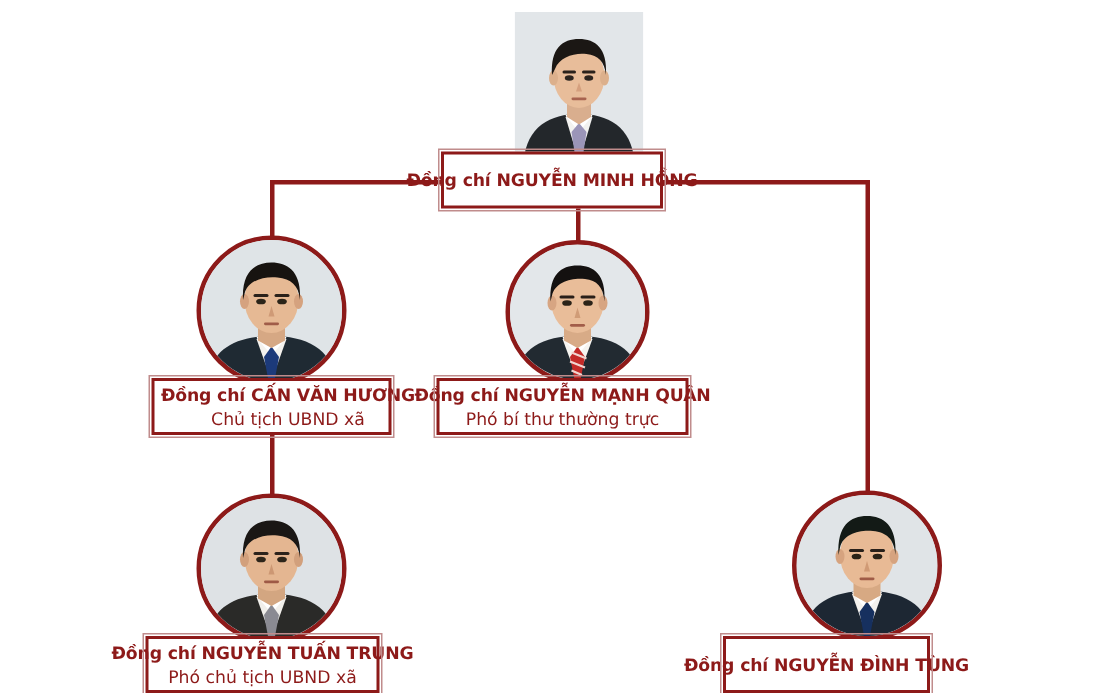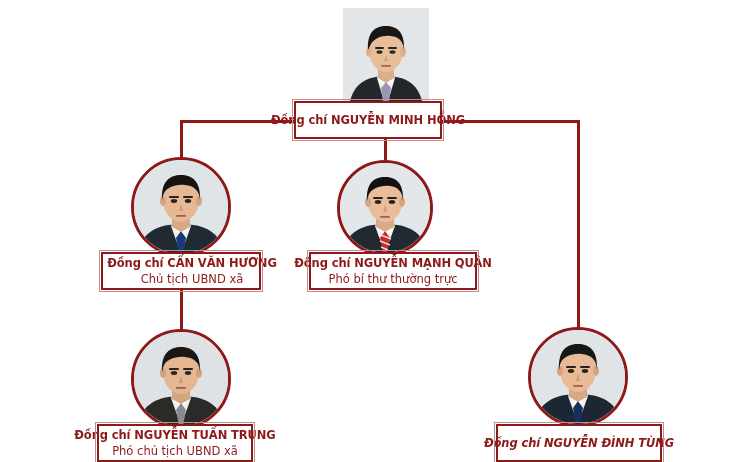--- a/index.html
+++ b/index.html
@@ -169,21 +169,21 @@
       <path d="M27 38 C26 20 34 14 45 14 C56 14 64 20 63 38 C62 28 58 24 50 23 C41 22 30 25 28 34 Z" fill="#141110"></path>
       <rect x="33" y="34" width="10" height="2" rx="1" fill="#291f19"></rect>
       <rect x="47" y="34" width="10" height="2" rx="1" fill="#291f19"></rect>
       <ellipse cx="38" cy="39" rx="3.2" ry="1.9" fill="#2b2318"></ellipse>
       <ellipse cx="52" cy="39" rx="3.2" ry="1.9" fill="#2b2318"></ellipse>
       <path d="M45 42 L43 49 L47 49 Z" fill="#d09c77"></path>
       <rect x="40" y="53" width="10" height="1.8" rx="0.9" fill="#a25d49"></rect>
     </svg>
   </div>
 
-  <div class="label-box" style="left:309px; top:252px; width:168px; height:38px;">
+  <div class="label-box" style="left:291px; top:252px; width:168px; height:38px;">
     <div class="ln1">Đồng chí  NGUYỄN MẠNH QUÂN</div>
     <div class="ln2">Phó bí thư thường trực</div>
   </div>
 
   <div class="photo-circle" style="left:131px; top:329px; width:100px; height:100px;">
     <svg width="94" height="94" viewBox="0 0 94 94" xmlns="http://www.w3.org/2000/svg">
       <rect width="94" height="94" fill="#dee2e5"></rect>
       <path d="M4 94 C7 72 24 64 47 64 C70 64 87 72 90 94 Z" fill="#2a2a28"></path>
       <path d="M37 66 L47 94 L57 66 L47 62 Z" fill="#f1efeb"></path>
       <path d="M37 65 L47 77 L57 65 L52 62 L47 69 L42 62 Z" fill="#ffffff"></path>
@@ -221,17 +221,17 @@
       <path d="M28 40 C27 20 36 14 47 14 C58 14 67 20 66 40 C65 29 60 25 51 24 C42 23 31 26 29 35 Z" fill="#131a16"></path>
       <rect x="35" y="36" width="10" height="2" rx="1" fill="#28201a"></rect>
       <rect x="49" y="36" width="10" height="2" rx="1" fill="#28201a"></rect>
       <ellipse cx="40" cy="41" rx="3.2" ry="1.9" fill="#2a2318"></ellipse>
       <ellipse cx="54" cy="41" rx="3.2" ry="1.9" fill="#2a2318"></ellipse>
       <path d="M47 44 L45 51 L49 51 Z" fill="#d09a75"></path>
       <rect x="42" y="55" width="10" height="1.8" rx="0.9" fill="#a05c47"></rect>
     </svg>
   </div>
 
-  <div class="label-box" style="left:496px; top:424px; width:166px; height:38px;font-style:italic;">
+  <div class="label-box" style="left:482px; top:424px; width:138px; height:38px;">
     <div class="ln1">Đồng chí  NGUYỄN ĐÌNH TÙNG</div>
   </div>
 
 </div>
 
 </body></html>

